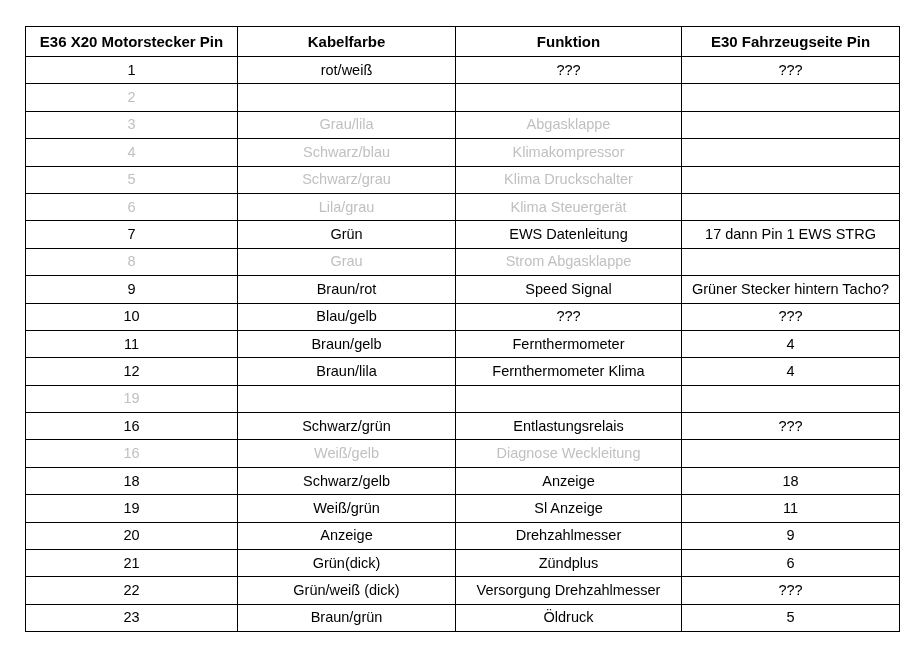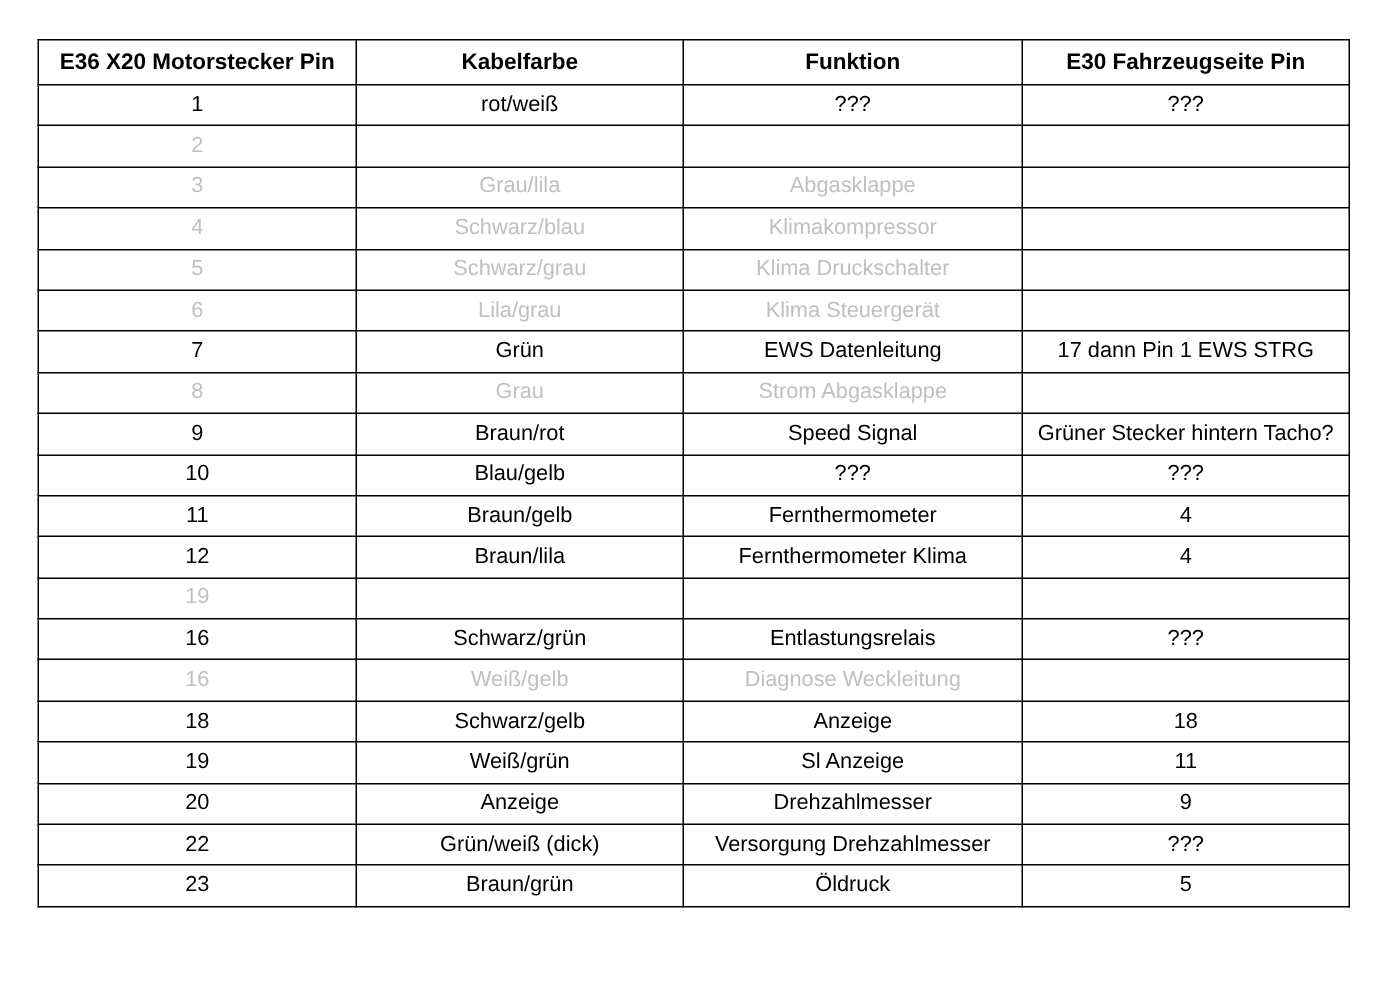--- a/index.html
+++ b/index.html
@@ -179,20 +179,26 @@
           <td>Sl Anzeige</td>
           <td>11</td>
         </tr>
         <tr>
           <td>20</td>
           <td>Anzeige</td>
           <td>Drehzahlmesser</td>
           <td>9</td>
         </tr>
         <tr>
+          <td>21</td>
+          <td>Grün(dick)</td>
+          <td>Zündplus</td>
+          <td>6</td>
+        </tr>
+        <tr>
           <td>22</td>
           <td>Grün/weiß (dick)</td>
           <td>Versorgung Drehzahlmesser</td>
           <td>???</td>
         </tr>
         <tr>
           <td>23</td>
           <td>Braun/grün</td>
           <td>Öldruck</td>
           <td>5</td>

